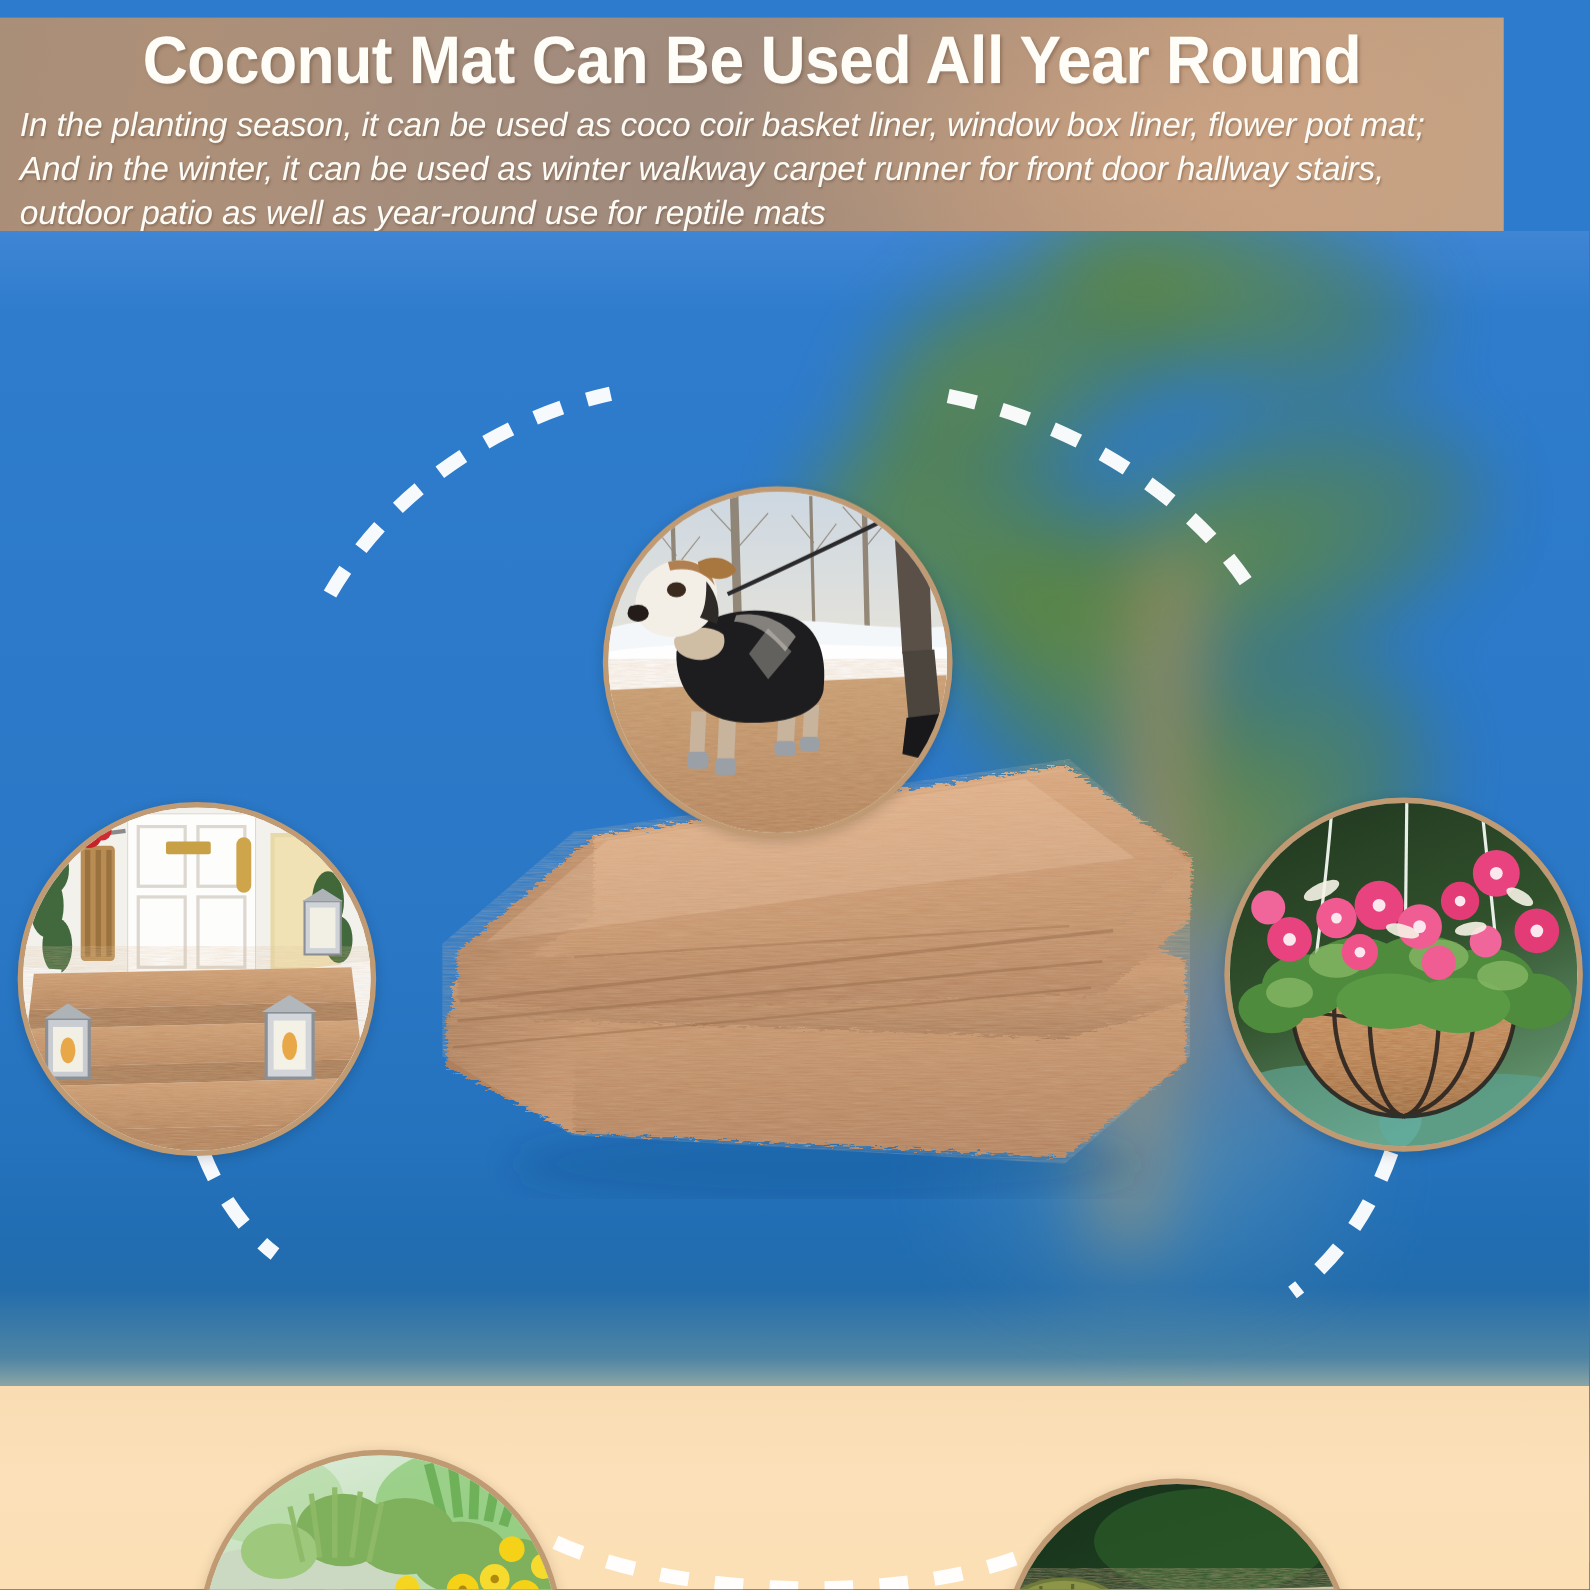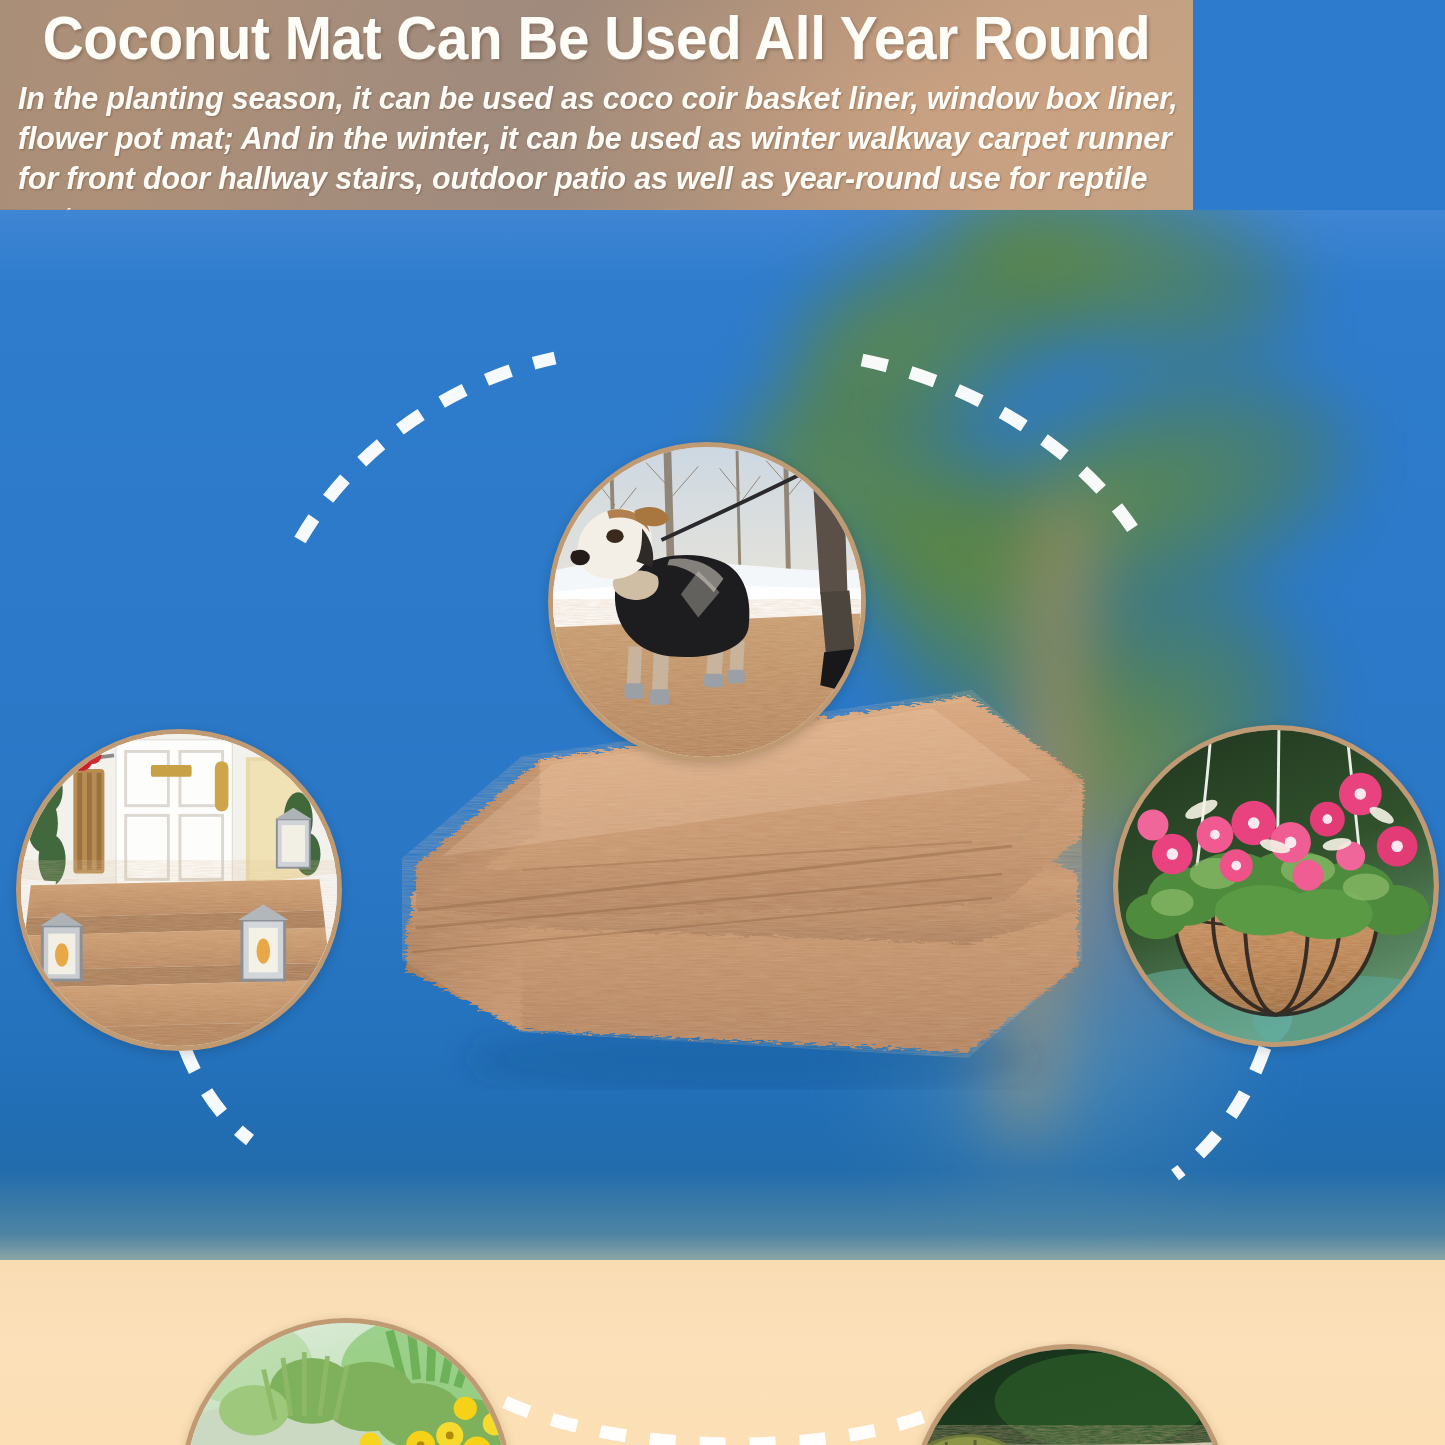--- a/index.html
+++ b/index.html
@@ -1,21 +1,21 @@
 <!DOCTYPE html>
 <html><head>
 <meta charset="utf-8">
 <style>
   * { margin:0; padding:0; box-sizing:border-box; }
   html,body { width:1445px; height:1445px; overflow:hidden; background:#2d7bcd; }
   body { font-family:"Liberation Sans", sans-serif; position:relative; }
 
   
   #header {
-    position:absolute; left:0; top:0; width:1193px; height:212px;
+    position:absolute; left:0; top:16px; width:1367px; height:212px;
     background:
       radial-gradient(ellipse 600px 300px at 78% 55%, rgba(214,170,136,.55), rgba(214,170,136,0) 70%),
       linear-gradient(100deg,
         #a98e78 0%, #ae9078 12%, #a58d7c 30%,
         #9f8a7c 46%, #a58c79 58%, #b19178 70%,
         #bf9b7e 84%, #c2a183 100%);
     overflow:hidden;
   }
   #header:after{
     content:""; position:absolute; left:0; right:0; bottom:0; height:3px;
@@ -33,21 +33,20 @@
     text-shadow: 2px 2px 3px rgba(90,66,48,.38), 0 1px 0 rgba(255,255,255,.2);
     white-space:nowrap;
   }
   #subtitle {
     position:absolute; left:18px; right:12px; top:78px;
     font-size:30.5px; line-height:40px;
     font-style:italic;
     color:#fdfbf6;
     letter-spacing:-0.2px;
     text-shadow: 1px 1px 2px rgba(92,68,48,.4);
-    font-weight: bold;
   }
 
   
   #scene {
     position:absolute; left:0; top:210px; width:1445px; height:1235px;
     overflow:hidden;
   }
   .bg-sky {
     position:absolute; inset:0;
     background:linear-gradient(180deg,

